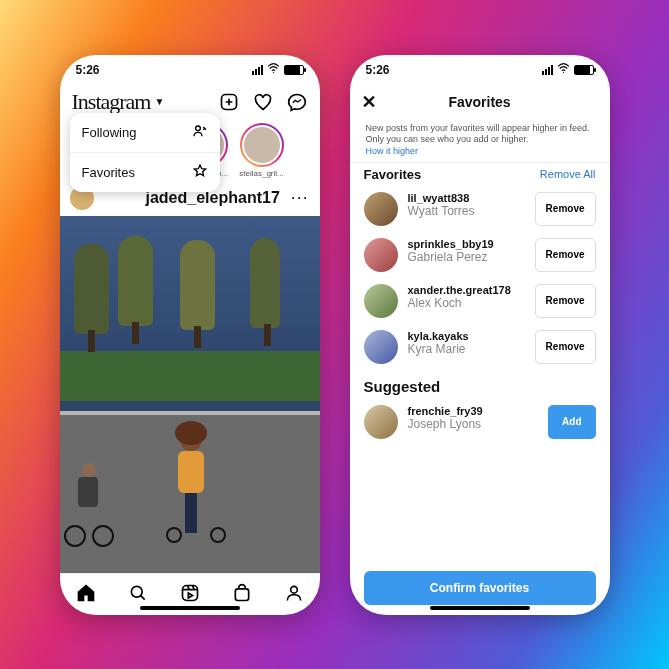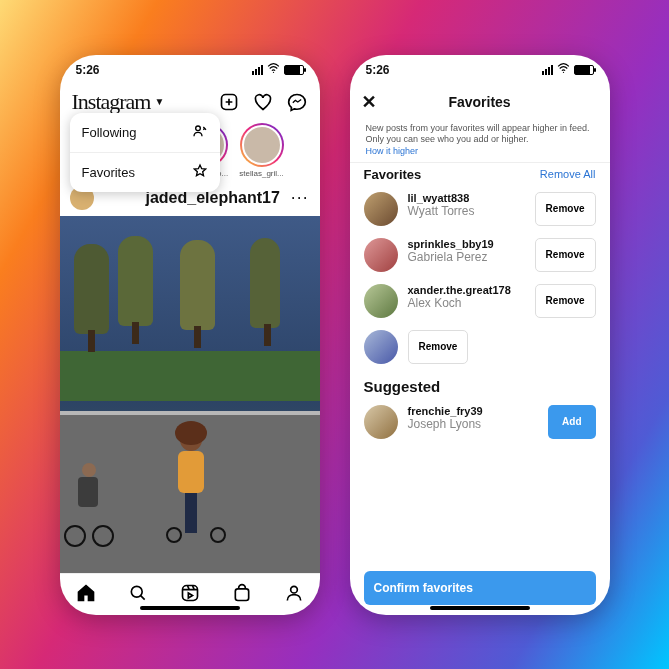--- a/index.html
+++ b/index.html
@@ -96,21 +96,21 @@
   .section-row .action{color:#2b74d4;font-size:11px;}
   .hint{font-size:9px;color:#aaa;padding:0 14px 8px;line-height:1.3;}
   .user{display:flex;padding:6px 14px;gap:10px;}
   .user .uav{width:34px;height:34px;border-radius:50%;flex-shrink:0;}
   .user .meta{flex:1;min-width:0;}
   .user .un{font-weight:700;font-size:11px;}
   .user .rn{font-size:12px;color:#888;}
   .btn-remove{border:1px solid #ddd;background:#fff;border-radius:5px;padding:4px 10px;font-size:10px;font-weight:600;}
   .btn-add{background:#3b99ed;color:#fff;border:none;border-radius:5px;padding:4px 14px;font-size:10px;font-weight:600;}
   .suggested{font-weight:700;font-size:15px;padding:8px 14px 4px;}
-  .confirm{margin:10px 14px;background:#3b99ed;color:#fff;padding:10px;border-radius:6px;font-size:12px;font-weight:600;}
+  .confirm{margin:10px 14px;background:#3b99ed;color:#fff;text-align:center;padding:10px;border-radius:6px;font-size:12px;font-weight:600;}
   .scroll{flex:1;overflow:hidden;}
   .c1{background:linear-gradient(135deg,#bfa070,#6b4a30);}
   .c2{background:linear-gradient(135deg,#de9898,#a04040);}
   .c3{background:linear-gradient(135deg,#b8c898,#5d7840);}
   .c4{background:linear-gradient(135deg,#a8b8d8,#4858a8);}
   .c5{background:linear-gradient(135deg,#d8c8a8,#907040);}
   .s1{background:#d0b090;} .s2{background:#789858;} .s3{background:#c080a0;} .s4{background:#8090b0;}
 </style>
 </head>
 <body>
@@ -319,20 +319,24 @@
     <div class="user">
       <div class="uav c3"></div>
       <div class="meta">
           <div class="un">xander.the.great178</div>
           <div class="rn">Alex Koch</div>
         </div>
       <button class="btn-remove">Remove</button>
     </div>
     <div class="user">
       <div class="uav c4"></div>
+      <div class="meta">
+          <div class="un">kyla.kayaks</div>
+          <div class="rn">Kyra Marie</div>
+        </div>
       <button class="btn-remove">Remove</button>
     </div>
 
     <div class="suggested">Suggested</div>
     <div class="user">
       <div class="uav c5"></div>
       <div class="meta">
           <div class="un">frenchie_fry39</div>
           <div class="rn">Joseph Lyons</div>
         </div>

